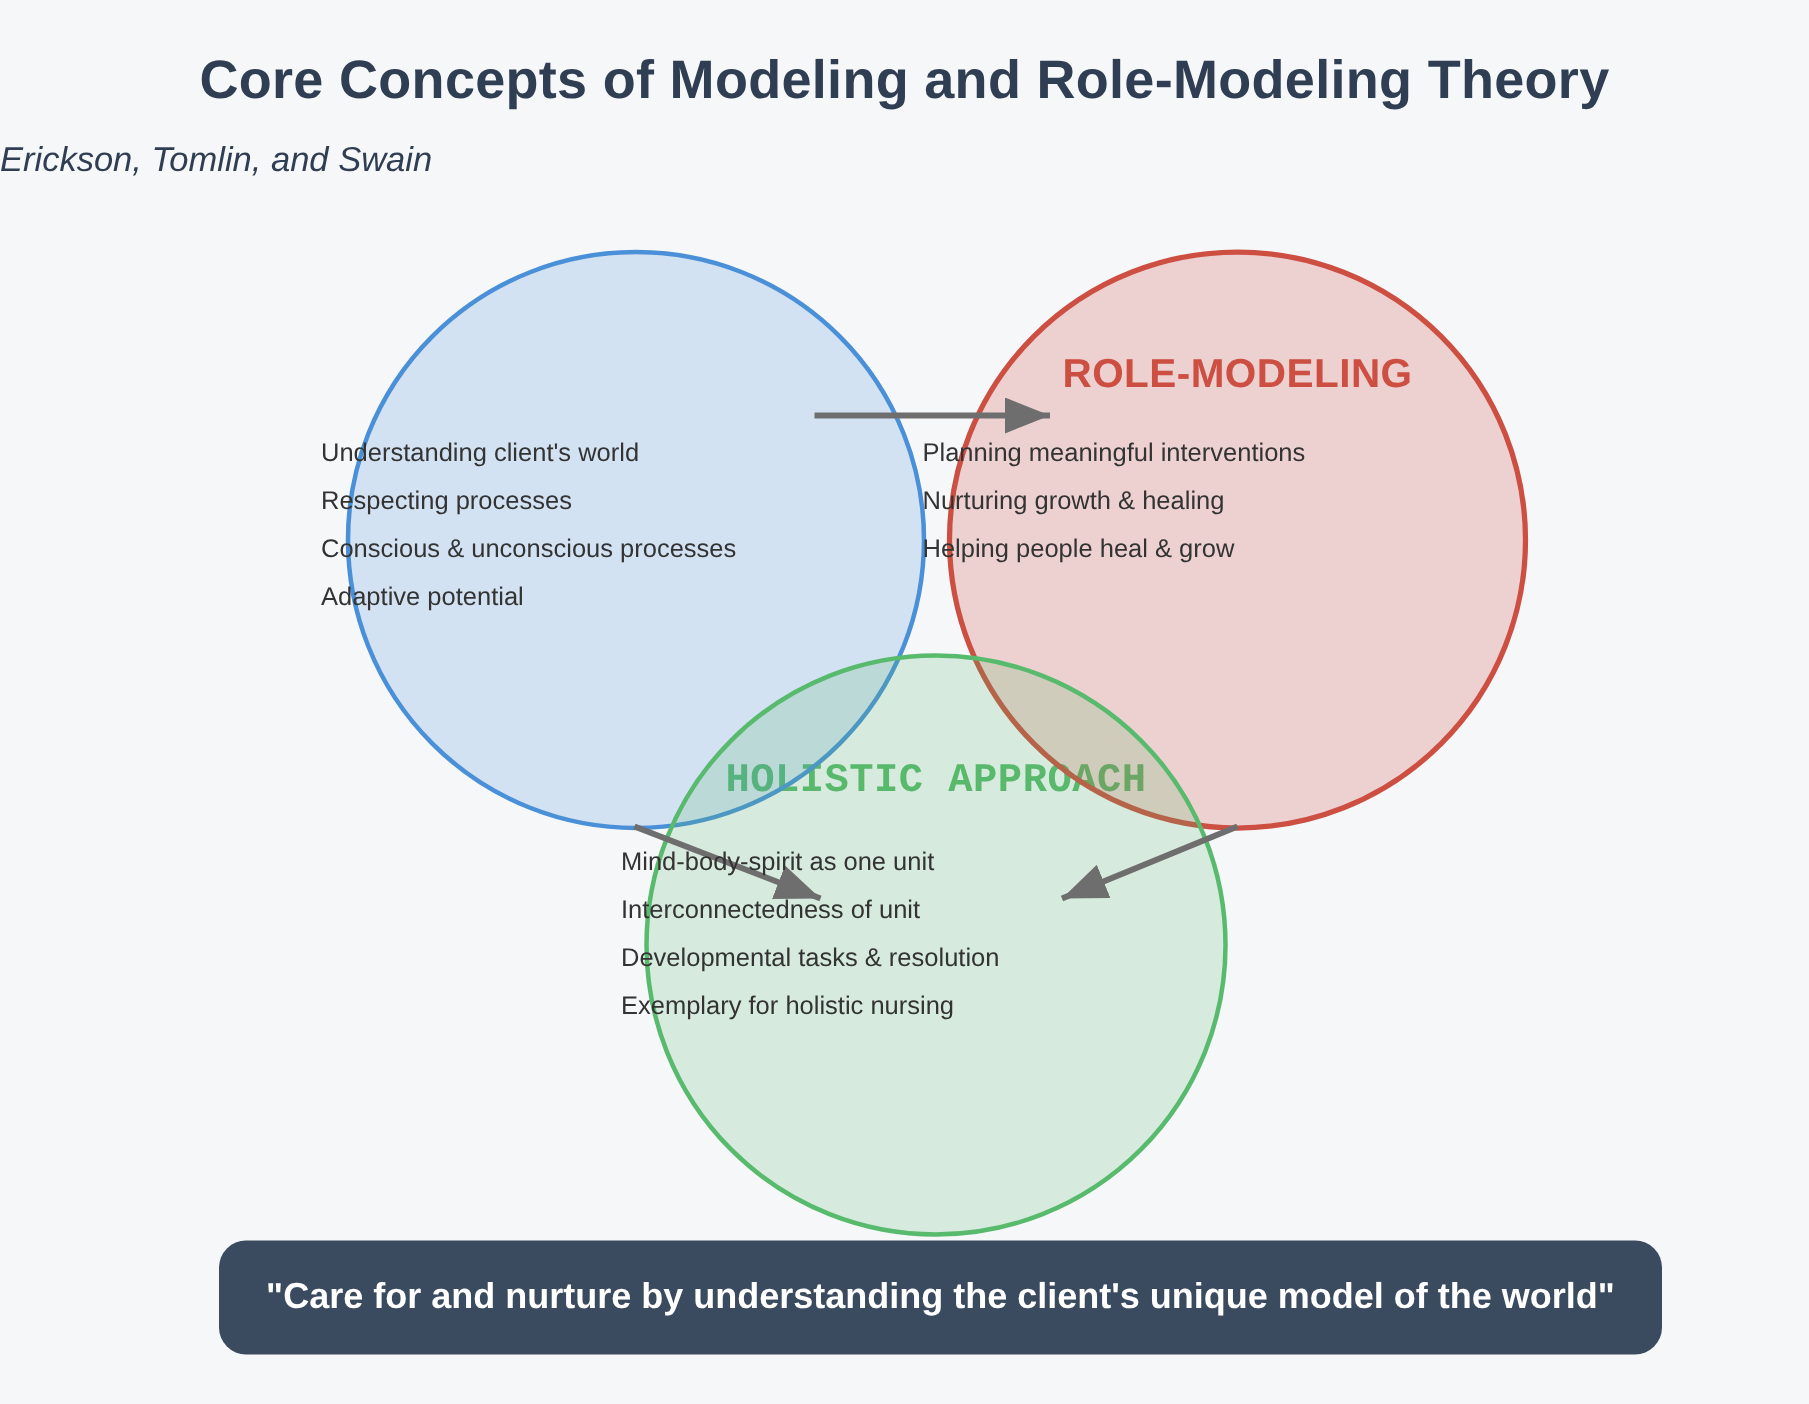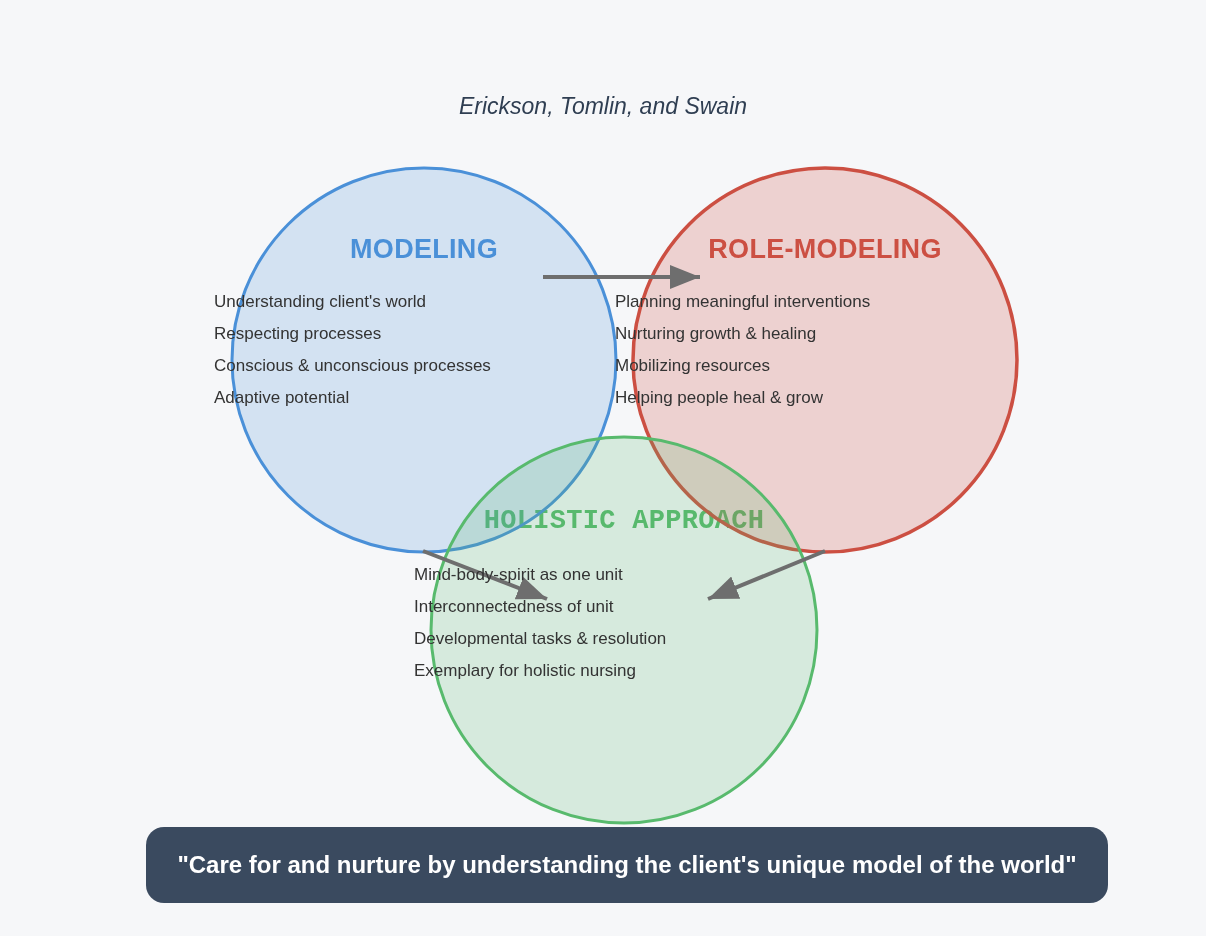--- a/index.html
+++ b/index.html
@@ -33,21 +33,21 @@
     text-align:center;
     font-size:36px;
     line-height:44px;
     font-weight:bold;
     color:var(--heading-text);
     letter-spacing:.2px;
   }
   .page-subtitle{
     position:absolute;
     left:0; right:0; top:92px;
-    text-align:center;
+    text-align:left;
     font-size:23px;
     line-height:28px;
     font-style:italic;
     color:var(--heading-text);
   }
   .venn-svg{
     position:absolute;
     left:0; top:0;
     width:1206px; height:936px;
   }
@@ -97,52 +97,51 @@
     font-weight:bold;
     color:var(--banner-text);
     white-space:nowrap;
   }
 </style>
 </head>
 <body>
 
 <div class="stage">
 
+  <h1 class="page-title">Core Concepts of Modeling and Role-Modeling Theory</h1>
   <div class="page-subtitle">Erickson, Tomlin, and Swain</div>
 
   <div class="circle-label label-holistic">HOLISTIC APPROACH</div>
 
   <svg class="venn-svg" viewBox="0 0 1206 936" xmlns="http://www.w3.org/2000/svg">
     <defs>
       <marker id="ah" markerWidth="7.5" markerHeight="6" refX="7.5" refY="3" orient="auto" markerUnits="strokeWidth">
         <path class="ah-head" d="M0,0 L7.5,3 L0,6 Z"></path>
       </marker>
     </defs>
     <circle class="c-modeling" cx="424" cy="360" r="192"></circle>
     <circle class="c-role" cx="825" cy="360" r="192"></circle>
     <circle class="c-holistic" cx="624" cy="630" r="193"></circle>
     <line class="arrow" x1="543" y1="277" x2="700" y2="277"></line>
     <line class="arrow" x1="423" y1="551" x2="547" y2="599"></line>
     <line class="arrow" x1="825" y1="551" x2="708" y2="599"></line>
   </svg>
 
-  <div class="circle-label label-modeling">MODELING</div>
   <div class="circle-label label-role">ROLE-MODELING</div>
 
   <div class="items items-modeling">
     <div class="item">Understanding client's world</div>
     <div class="item">Respecting processes</div>
     <div class="item">Conscious &amp; unconscious processes</div>
     <div class="item">Adaptive potential</div>
   </div>
 
   <div class="items items-role">
     <div class="item">Planning meaningful interventions</div>
     <div class="item">Nurturing growth &amp; healing</div>
-    <div class="item">Mobilizing resources</div>
     <div class="item">Helping people heal &amp; grow</div>
   </div>
 
   <div class="items items-holistic">
     <div class="item">Mind-body-spirit as one unit</div>
     <div class="item">Interconnectedness of unit</div>
     <div class="item">Developmental tasks &amp; resolution</div>
     <div class="item">Exemplary for holistic nursing</div>
   </div>
 

